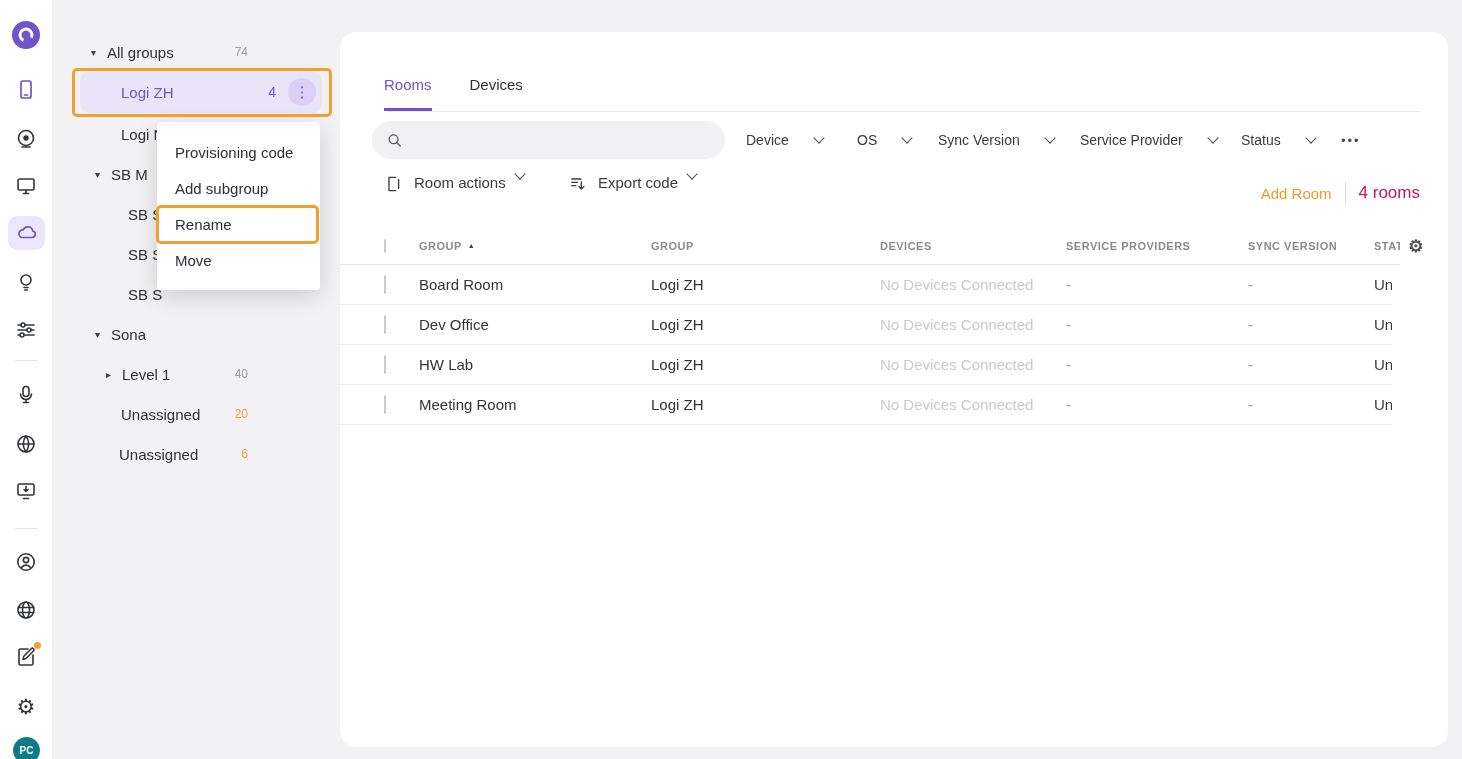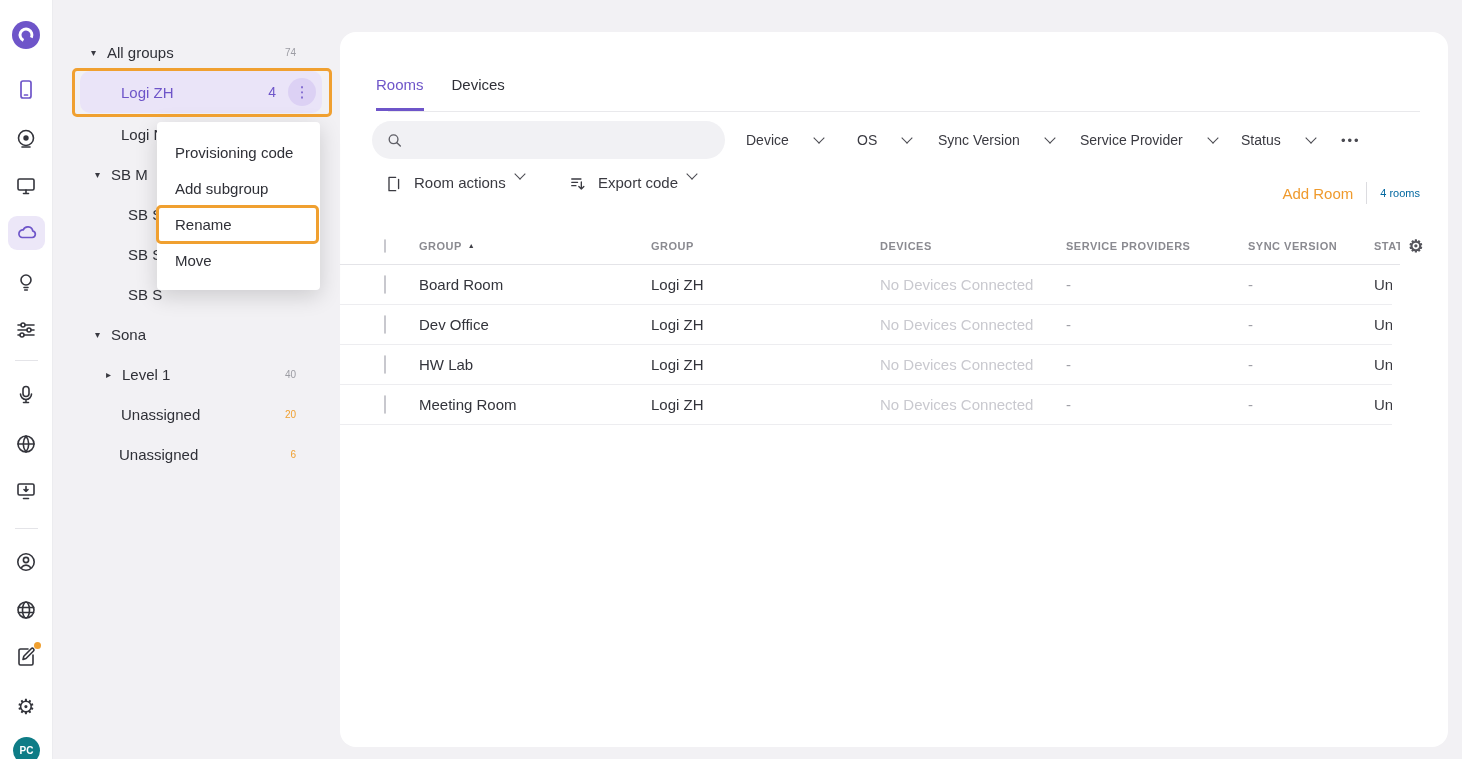--- a/index.html
+++ b/index.html
@@ -14,21 +14,21 @@
   .logo-badge{position:absolute;left:12px;top:21px;width:28px;height:28px;border-radius:50%;background:#6E55C9;display:flex;align-items:center;justify-content:center}
   .rail-active-pill{position:absolute;left:8px;top:216px;width:37px;height:34px;border-radius:9px;background:#ECE7F8;display:flex;align-items:center;justify-content:center}
   .orange-dot{position:absolute;right:-2px;top:-2px;width:7px;height:7px;border-radius:50%;background:#F0A030}
   .gear-glyph{font-size:21px;color:#33343B;line-height:1}
   .pc-avatar{position:absolute;left:13px;top:737px;width:27px;height:27px;border-radius:50%;background:#0E7C86;color:#fff;font-size:10px;font-weight:bold;display:flex;align-items:center;justify-content:center}
 
   
   .sidebar{position:absolute;left:53px;top:32px;width:287px;z-index:2}
   .srow{height:40px;display:flex;align-items:center;font-size:15px}
   .caret{width:16px;font-size:10px;color:#3A3A41;flex:0 0 16px}
-  .scount{margin-left:auto;margin-right:44px;font-size:10px;color:#9C9CA3}
+  .scount{margin-left:auto;margin-right:92px;font-size:12px;color:#9C9CA3}
   .scount.orange{color:#F0A030}
   .p-allgroups{padding-left:38px}
   .p-caret1{padding-left:42px}
   .p-leaf1{padding-left:68px}
   .p-leaf1b{padding-left:66px}
   .p-leaf2{padding-left:75px}
   .p-caret2{padding-left:53px}
   .selrow{height:44px;display:flex;align-items:center;margin-top:-2px}
   .selpill{margin-left:27px;width:242px;height:42px;border-radius:10px;background:#EAE4F8;display:flex;align-items:center;padding-left:41px;padding-right:6px}
   .selpill .lbl{color:#6E55C9;font-size:15px}
@@ -40,38 +40,38 @@
   .cmi{height:36px;display:flex;align-items:center;padding:0 18px;font-size:15px;color:#2F3037;cursor:pointer;white-space:nowrap}
   .cmi.danger{color:#F0463C}
 
   
   .anno{position:absolute;border:3px solid #F0A030;border-radius:5px;z-index:50;pointer-events:none}
   #anno1{left:72px;top:68px;width:260px;height:49px}
   #anno2{left:156px;top:205px;width:163px;height:39px}
 
   
   .card{position:absolute;left:340px;top:32px;width:1108px;height:715px;background:#fff;border-radius:16px;z-index:1}
-  .tabs{position:absolute;left:36px;top:44px;display:flex;gap:28px}
+  .tabs{position:absolute;left:44px;top:44px;display:flex;gap:38px}
   .tab{font-size:15px;padding-bottom:15px;color:#2F3037;cursor:pointer}
   .tab.active{color:#6E55C9;border-bottom:3px solid #6E55C9}
   .tabline{position:absolute;left:48px;right:28px;top:79px;height:1px;background:#E9E9EC}
 
   .search{position:absolute;left:32px;top:89px;width:353px;height:38px;border-radius:19px;background:#F1F1F4;display:flex;align-items:center;padding:0 14px}
   .search input{border:none;background:transparent;outline:none;font-size:14px;font-family:"Liberation Sans",sans-serif;width:100%;margin-left:8px;color:#2F3037}
 
   .filter{position:absolute;top:89px;height:38px;display:flex;align-items:center;gap:26px;font-size:14px;color:#3A3A41;cursor:pointer}
   .chev{width:8px;height:8px;border-right:1.7px solid #4A4A51;border-bottom:1.7px solid #4A4A51;transform:rotate(45deg);margin-top:-4px}
   .more-f{position:absolute;top:89px;left:1001px;height:38px;display:flex;align-items:center;font-size:13px;letter-spacing:2px;color:#4A4A51;cursor:pointer}
 
   .toolrow{position:absolute;left:0;right:0;top:142px;height:38px}
   .toolbtn{position:absolute;height:38px;display:flex;align-items:flex-start;gap:10px;font-size:15px;color:#3A3A41;cursor:pointer}
   .tool-right{position:absolute;right:28px;top:0;height:38px;display:flex;align-items:center;gap:13px}
   .add-room{color:#EF9A2D;font-size:15px;cursor:pointer}
   .vdiv{width:1px;height:22px;background:#DCDCE0}
-  .rooms-count{font-size:11px;color:#0369a1}
+  .rooms-count{font-size:17px;color:#be185d}
 
   .thead{position:absolute;left:0;right:48px;top:195px;height:38px;display:grid;grid-template-columns:35px 232px 229px 186px 182px 126px minmax(0,1fr);padding-left:44px;align-items:center;border-bottom:1px solid #E4E4E8;font-size:11px;font-weight:bold;letter-spacing:.5px;color:#8A8A90}
   .tbody{position:absolute;left:0;right:56px;top:233px}
   .trow{display:grid;grid-template-columns:35px 232px 229px 186px 182px 126px minmax(0,1fr);padding-left:44px;align-items:center;height:40px;border-bottom:1px solid #EDEDF0;font-size:15px;cursor:pointer}
   .cb{width:18px;height:18px;border:1.5px solid #C8C8CE;border-radius:4px;background:#fff;cursor:pointer}
   .c-room{color:#33343B}
   .c-grp{color:#33343B}
   .c-dev{color:#C9C9CF}
   .c-dash{color:#A0A0A7}
   .c-status{overflow:hidden;white-space:nowrap;color:#3A3A41}

